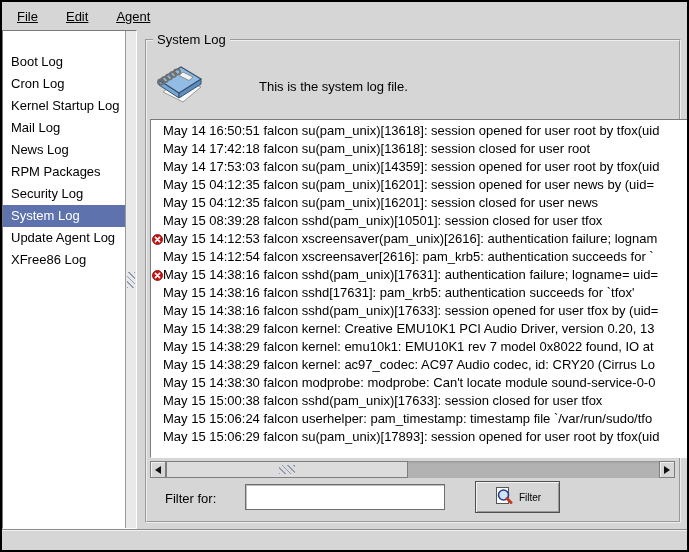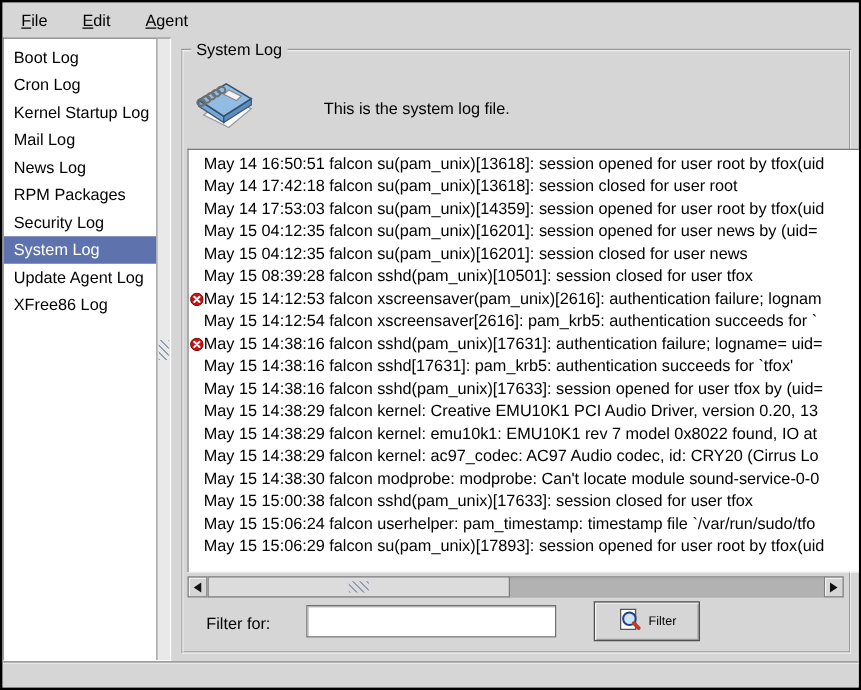--- a/index.html
+++ b/index.html
@@ -1,28 +1,28 @@
 <!DOCTYPE html>
 <html style="--sel: #5e73ad;"><head>
 <meta charset="utf-8">
 <style>
   * { margin:0; padding:0; box-sizing:border-box; }
   html,body { width:689px; height:552px; }
   body { font-family:"Liberation Sans", sans-serif; font-size:13px; color:#000; }
   .app { position:relative; width:689px; height:552px; border:2px solid #000; background:#d6d6d6; overflow:hidden; }
 
   
-  .menubar { position:absolute; left:0; top:0; width:685px; height:28px; display:flex; align-items:center; padding-left:8px; background:#d6d6d6; }
+  .menubar { position:absolute; left:0; top:0; width:685px; height:28px; display:flex; align-items:center; padding-left:8px; background:#d6d6d6;text-decoration:underline; }
   .menu-item { padding:3px 7px; margin-right:14px; cursor:default; }
   .menu-item::first-letter { text-decoration:underline; }
 
   
   .sidebar { position:absolute; left:0; top:28px; width:135px; height:499px; background:#fff;
              border-top:1px solid #7a7a7a; border-left:1px solid #7a7a7a; border-right:1px solid #fdfdfd; border-bottom:1px solid #fdfdfd; }
-  .sidebar-list { position:absolute; left:0; top:0; right:11px; bottom:0; padding-top:4px; overflow:hidden; }
+  .sidebar-list { position:absolute; left:0; top:0; right:11px; bottom:0; padding-top:20px; overflow:hidden; }
   .sidebar-item { height:22px; line-height:22px; padding-left:8px; white-space:nowrap; cursor:default; }
   .sidebar-item.selected { background:var(--sel,#5e73ad); color:#fff; }
   .sidebar-scroll { position:absolute; right:0; top:0; bottom:0; width:11px; background:#e9e9e9; border-left:1px solid #9a9a9a; }
   .sidebar-scroll .grip { position:absolute; left:1px; top:calc(50% - 8px); width:8px; height:16px; }
 
   
   .grip { background:repeating-linear-gradient(45deg, #8f9db4 0 1px, transparent 1px 4px); }
 
   
   .main { position:absolute; left:135px; top:28px; width:550px; height:499px; background:#d6d6d6; }

